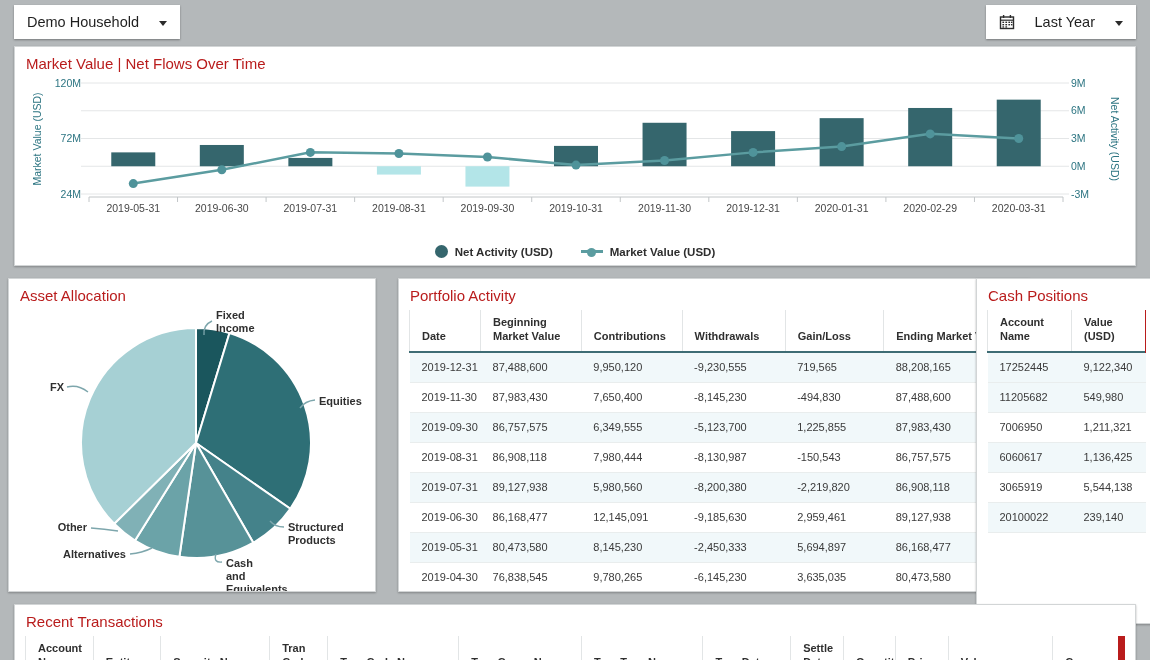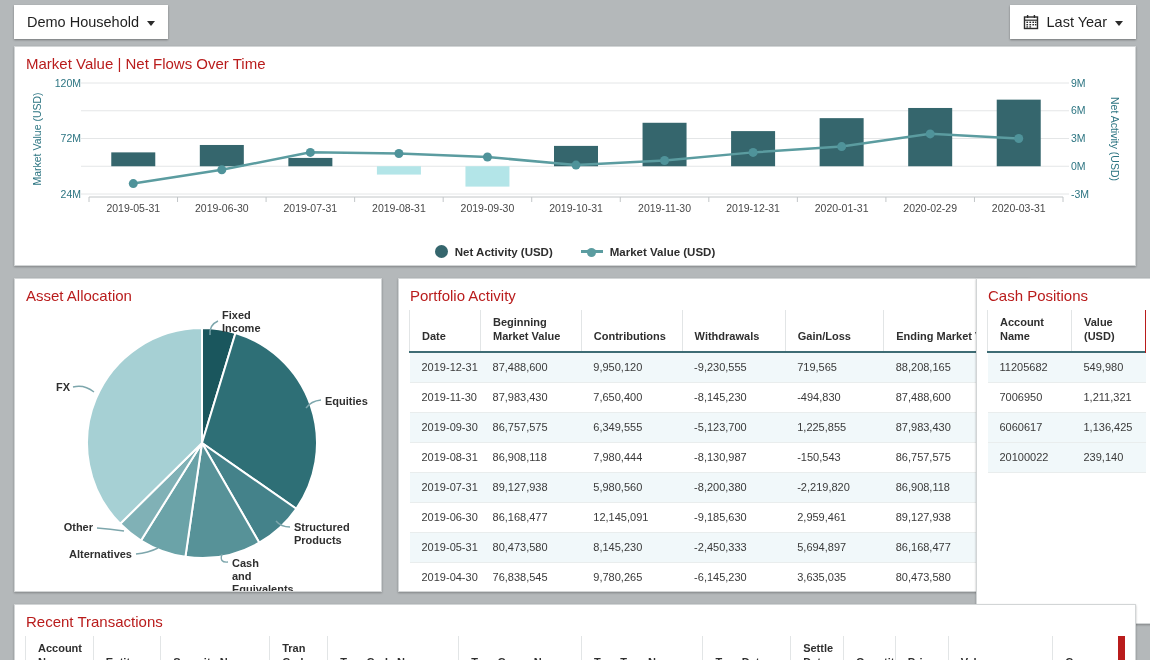--- a/index.html
+++ b/index.html
@@ -1,23 +1,23 @@
 <!DOCTYPE html>
 <html><head>
 <meta charset="utf-8">
 <style>
   *{box-sizing:border-box;margin:0;padding:0}
   html,body{width:1150px;height:660px;overflow:hidden;background:#b4b8ba;font-family:"Liberation Sans",sans-serif}
   .topbar{position:absolute;top:0;left:0;right:0;height:44px;display:flex;align-items:center;justify-content:space-between;padding:0 14px}
-  .btn{display:flex;align-items:center;gap:8px;height:34px;background:#fff;border:none;padding:0 13px;font-size:14.5px;color:#1f1f1f;font-family:inherit;box-shadow:0 1px 2px rgba(0,0,0,.35);cursor:pointer}
+  .btn{display:flex;align-items:center;gap:20px;height:34px;background:#fff;border:none;padding:0 13px;font-size:14.5px;color:#1f1f1f;font-family:inherit;box-shadow:0 1px 2px rgba(0,0,0,.35);cursor:pointer}
   .caret{width:0;height:0;border-left:4.5px solid transparent;border-right:4.5px solid transparent;border-top:5px solid #2b2b2b;margin-top:2px}
   .card{position:absolute;background:#fff;border:1px solid #d2d5d6;box-shadow:0 1px 2px rgba(0,0,0,.28);overflow:hidden}
   .card-title{position:absolute;top:8px;left:11px;font-size:15px;color:#b91c1c;z-index:3;white-space:nowrap}
   #chart-card{top:46px;left:14px;width:1122px;height:220px}
-  #alloc-card{top:278px;left:14px;width:368px;height:314px}
+  #alloc-card{top:278px;left:8px;width:368px;height:314px}
   #activity-card{top:278px;left:398px;width:632px;height:314px}
   #cash-card{top:278px;left:976px;width:181px;height:346px}
   #recent-card{top:604px;left:14px;width:1122px;height:90px}
   svg{display:block;font-family:inherit}
   .legend{position:absolute;left:0;right:0;bottom:7px;display:flex;justify-content:center;gap:28px;align-items:center;font-size:11.5px;font-weight:bold;color:#2e2e2e;z-index:3}
   .legend-item{display:flex;align-items:center;gap:7px;cursor:pointer}
   .lg-dot{width:13px;height:13px;border-radius:50%;background:#35666d}
   .lg-line{position:relative;width:22px;height:13px}
   .lg-line .bar{position:absolute;left:0;top:5px;width:22px;height:3px;background:#5b9ca0}
   .lg-line .pt{position:absolute;left:6.5px;top:2.5px;width:9px;height:9px;border-radius:50%;background:#5b9ca0}
@@ -281,30 +281,38 @@
           <col style="width: 77px;">
         </colgroup>
         <thead>
           <tr>
             <th>Account Name</th>
             <th>Value (USD)</th>
           </tr>
         </thead>
         <tbody>
           <tr class="alt">
+            <td>17252445</td>
+            <td>9,122,340</td>
+          </tr>
+          <tr class="alt">
             <td>11205682</td>
             <td>549,980</td>
           </tr>
           <tr>
             <td>7006950</td>
             <td>1,211,321</td>
           </tr>
           <tr class="alt">
             <td>6060617</td>
             <td>1,136,425</td>
+          </tr>
+          <tr>
+            <td>3065919</td>
+            <td>5,544,138</td>
           </tr>
           <tr class="alt">
             <td>20100022</td>
             <td>239,140</td>
           </tr>
         </tbody>
       </table>
   </div>
 </div>
 

